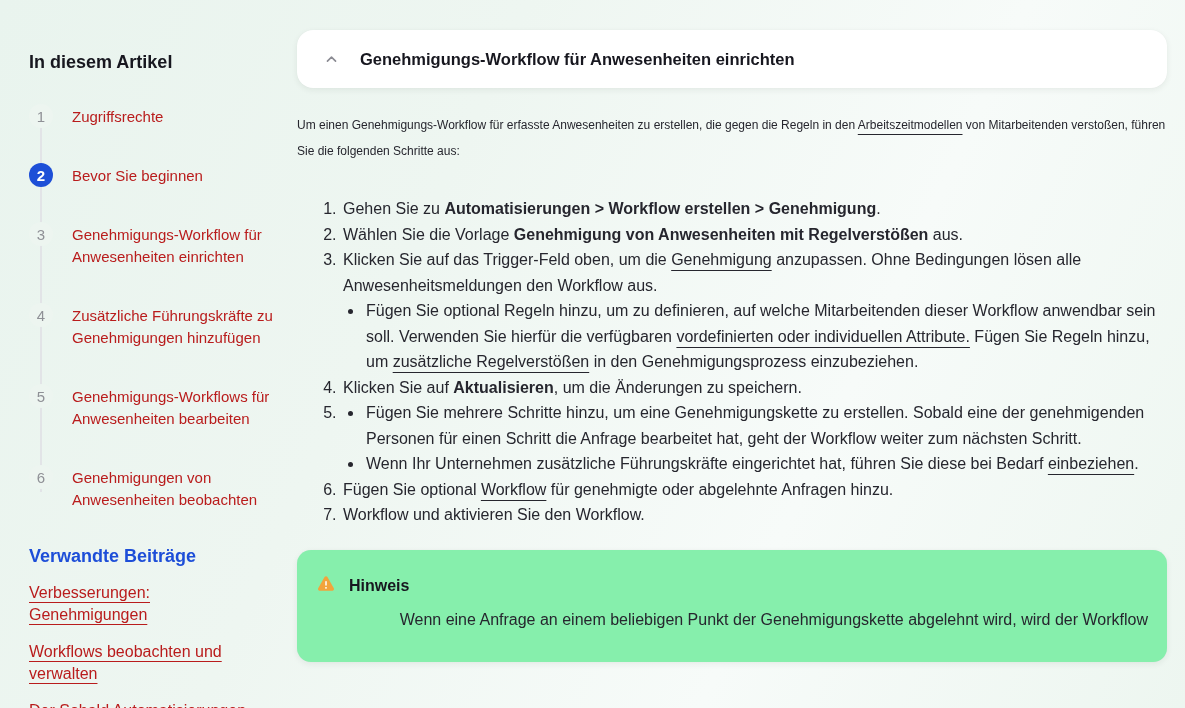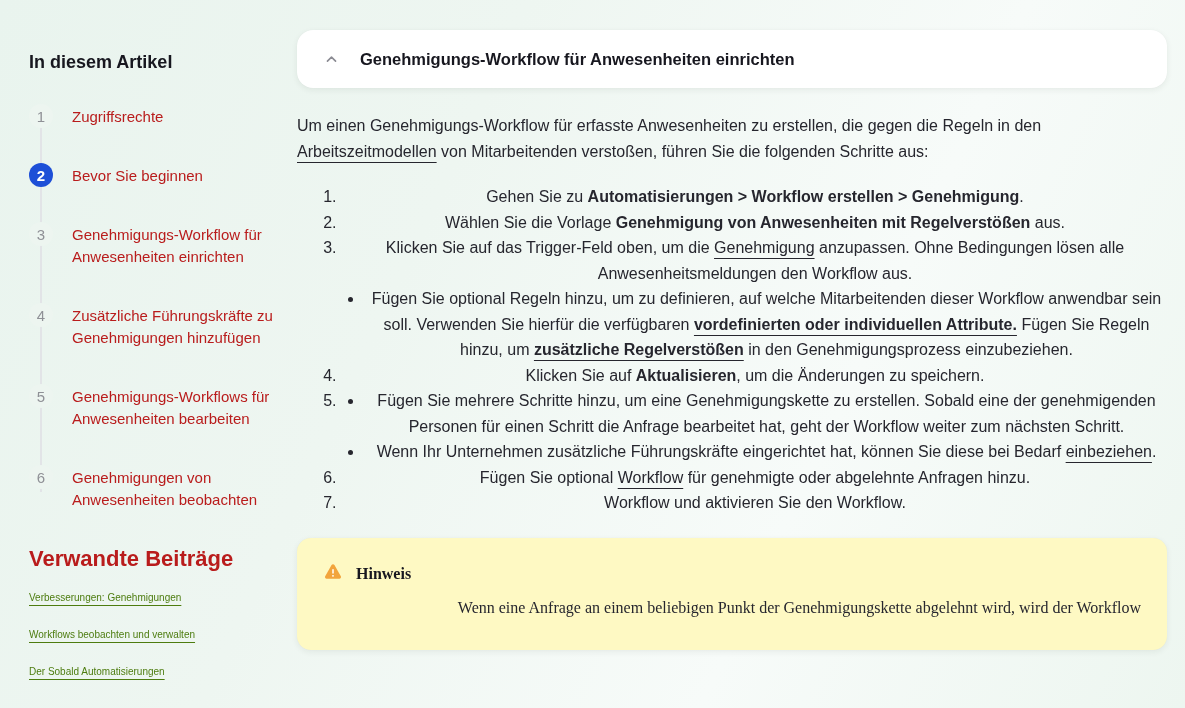--- a/index.html
+++ b/index.html
@@ -16,48 +16,47 @@
   .toc { position:relative; margin-top:31px; }
   .toc-line { position:absolute; left:11px; top:14px; width:2px; height:374px; background:#e2e4e7; }
   .toc-item { position:relative; display:flex; gap:19px; margin-bottom:35px; cursor:pointer; align-items:flex-start; }
   .toc-num {
     flex:0 0 24px; width:24px; height:24px; display:flex; align-items:center; justify-content:center;
     font-size:15px; color:#8f9096; background:#edf5f0; border-radius:50%;
   }
   .toc-item.active .toc-num { background:#1D4FD7; color:#ffffff; font-weight:700; }
   .toc-label { font-size:15px; line-height:22px; color:#b91c1c; padding-top:2px; max-width:205px; }
 
-  .related-title { font-size:22px; font-weight:700; margin:26px 0 0; color:#b91c1c; }
+  .related-title { font-size:18px; font-weight:700; margin:26px 0 0; color:#1d4ed8; }
   .related-link {
-    display:block; font-size:10px; line-height:22px; color:#4d7c0f; margin-top:15px; max-width:235px;
+    display:block; font-size:16px; line-height:22px; color:#b91c1c; margin-top:15px; max-width:235px;
     text-decoration:underline; text-underline-offset:4px; text-decoration-thickness:1px; cursor:pointer;
   }
 
   
   .content { position:absolute; left:297px; top:0; width:870px; }
   .section-card {
     margin-top:30px; height:58px; background:#ffffff; border-radius:16px;
     box-shadow:0 2px 6px rgba(24,39,32,.07), 0 0 1px rgba(24,39,32,.05);
     display:flex; align-items:center; padding:0 28px; gap:22px; box-sizing:border-box; cursor:pointer;
   }
   .chev { display:flex; align-items:center; }
   .section-title { font-size:16.5px; font-weight:700; margin:0; color:#17171f; }
 
-  .intro { margin:25px 0 8px; font-size:16px; line-height:25.5px; }
-  .steps { margin:20px 0 0; padding-left:44px; font-size:16px; line-height:25.5px;text-align:center; }
+  .intro { margin:25px 0 8px; font-size:12px; line-height:25.5px; }
+  .steps { margin:32px 0 0; padding-left:44px; font-size:16px; line-height:25.5px; }
   .steps ul { list-style:disc; margin:0; padding-left:21px; }
   .steps li { padding-left:2px; }
   .b { font-weight:700; }
   .lnk { color:inherit; text-decoration:underline; text-underline-offset:4.5px; text-decoration-thickness:1px; cursor:pointer; }
-  .lnkb { font-weight:700; }
+  .lnkb { font-weight:400; }
 
   .note-card {
-    margin-top:22px; background:#fef9c3; border-radius:14px; padding:24px 26px 30px;
+    margin-top:22px; background:#86efac; border-radius:14px; padding:24px 19px 30px;
     box-shadow:0 2px 6px rgba(24,39,32,.07), 0 0 1px rgba(24,39,32,.05);
-    font-family:Liberation Serif, serif;
   }
   .note-head { display:flex; align-items:center; gap:13px; }
   .note-title { font-size:16px; font-weight:700; margin:0; color:#17171f; }
   .note-body { margin:9px 0 0; font-size:16px; line-height:25.5px;text-align:right; }
 </style>
 </head>
 <body>
 
 <div class="page">
 
@@ -122,21 +121,21 @@
         <ul>
           <li><span>Fügen Sie optional Regeln hinzu, um zu definieren, auf welche Mitarbeitenden dieser Workflow anwendbar sein soll. Verwenden Sie hierfür die verfügbaren </span><a class="lnk lnkb">vordefinierten oder individuellen Attribute.</a><span> Fügen Sie Regeln hinzu, um </span><a class="lnk lnkb">zusätzliche Regelverstößen</a><span> in den Genehmigungsprozess einzubeziehen.</span></li>
         </ul>
       </li>
 
       <li><span>Klicken Sie auf </span><span class="b">Aktualisieren</span><span>, um die Änderungen zu speichern.</span></li>
 
       <li>
         <ul>
           <li><span>Fügen Sie mehrere Schritte hinzu, um eine Genehmigungskette zu erstellen. Sobald eine der genehmigenden Personen für einen Schritt die Anfrage bearbeitet hat, geht der Workflow weiter zum nächsten Schritt.</span></li>
-          <li><span>Wenn Ihr Unternehmen zusätzliche Führungskräfte eingerichtet hat, können Sie diese bei Bedarf </span><a class="lnk">einbeziehen</a><span>.</span></li>
+          <li><span>Wenn Ihr Unternehmen zusätzliche Führungskräfte eingerichtet hat, führen Sie diese bei Bedarf </span><a class="lnk">einbeziehen</a><span>.</span></li>
         </ul>
       </li>
 
       <li><span>Fügen Sie optional </span><a class="lnk">Workflow</a><span> für genehmigte oder abgelehnte Anfragen hinzu.</span></li>
 
       <li><span>Workflow und aktivieren Sie den Workflow.</span></li>
     </ol>
 
     <div class="note-card">
       <div class="note-head">

